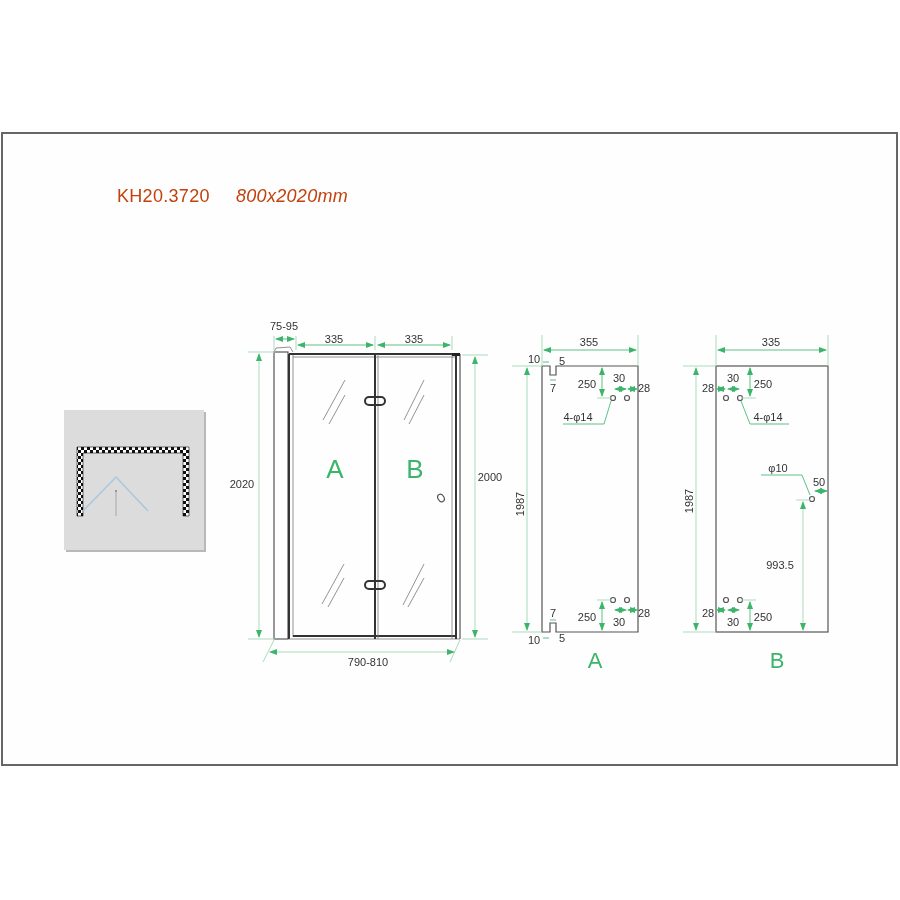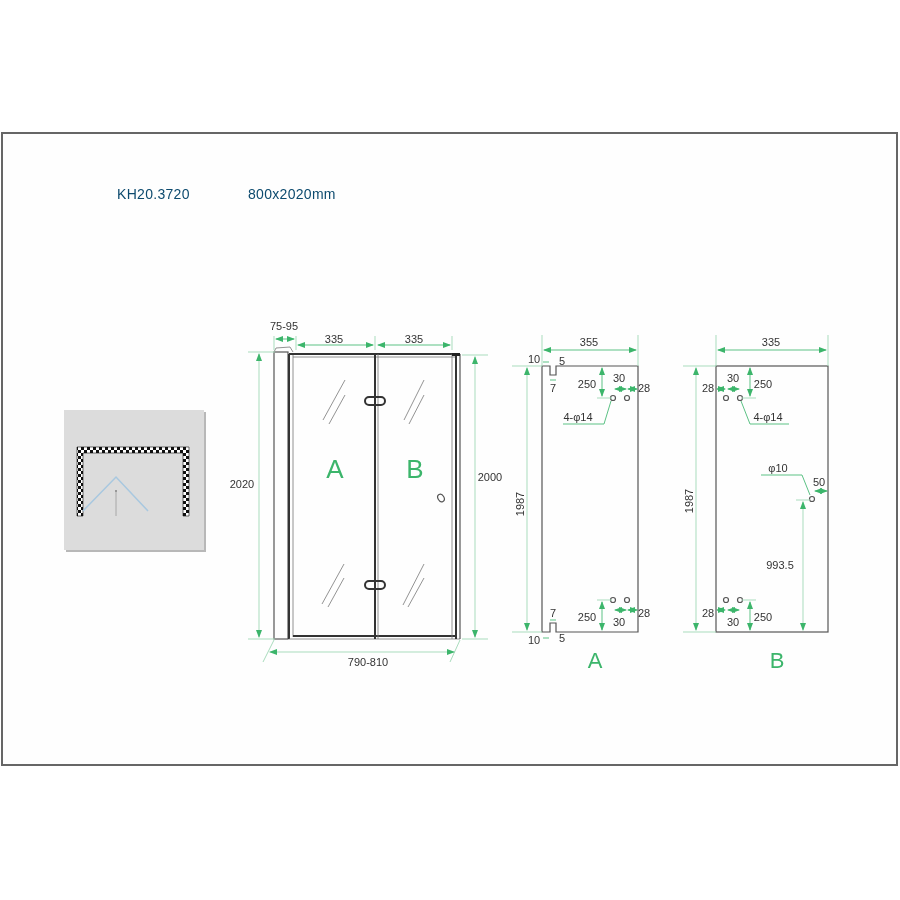--- a/index.html
+++ b/index.html
@@ -1,20 +1,20 @@
 <!DOCTYPE html>
 <html><head>
 <meta charset="utf-8">
 <style>
   html, body { margin: 0; padding: 0; background: #ffffff; }
   body { width: 900px; height: 900px; position: relative; overflow: hidden; font-family: "Liberation Sans", sans-serif; }
   .sheet { position: absolute; left: 1px; top: 132px; width: 897px; height: 634px; border: 2px solid #666; box-sizing: border-box; background: #fefefe; }
-  .title { position: absolute; top: 186px; font-size: 14px; color: #0c4a6e; letter-spacing: 0.3px; }
+  .title { position: absolute; top: 186px; font-size: 18px; color: #c2410c; letter-spacing: 0.3px; }
   .title.model { left: 117px; }
-  .title.size { left: 248px; }
+  .title.size { left: 236px; font-style: italic; }
   svg.drawing { position: absolute; left: 0; top: 0; }
   svg text { font-family: "Liberation Sans", sans-serif; }
   .dim { fill: #333; font-size: 11px; }
   .big { fill: #3cb56b; font-size: 26px; }
   .gl { stroke: #5cc285; stroke-width: 1; fill: none; }
   .glt { stroke: #a9dcbd; stroke-width: 1; fill: none; }
   .bl { stroke: #555; stroke-width: 1.2; fill: none; }
   .bk { stroke: #333; stroke-width: 2; fill: none; }
   .thin { stroke: #777; stroke-width: 0.8; fill: none; }
 </style>

